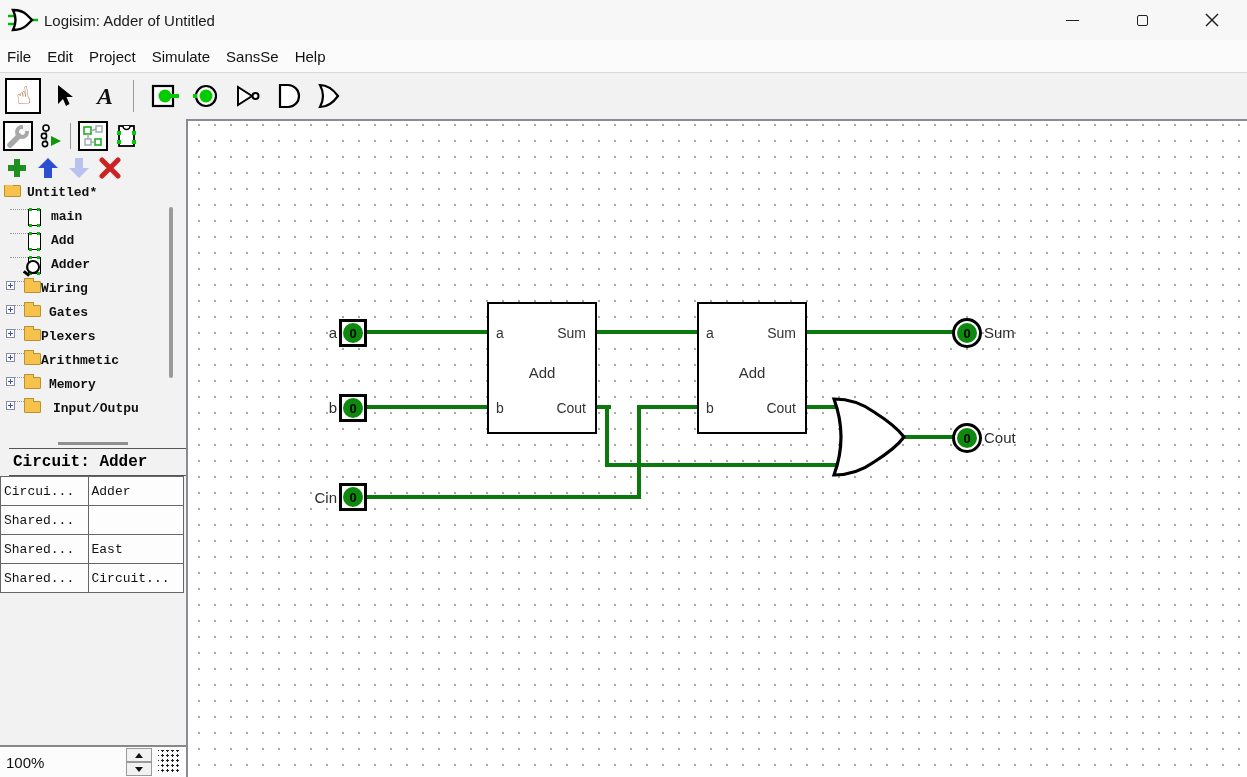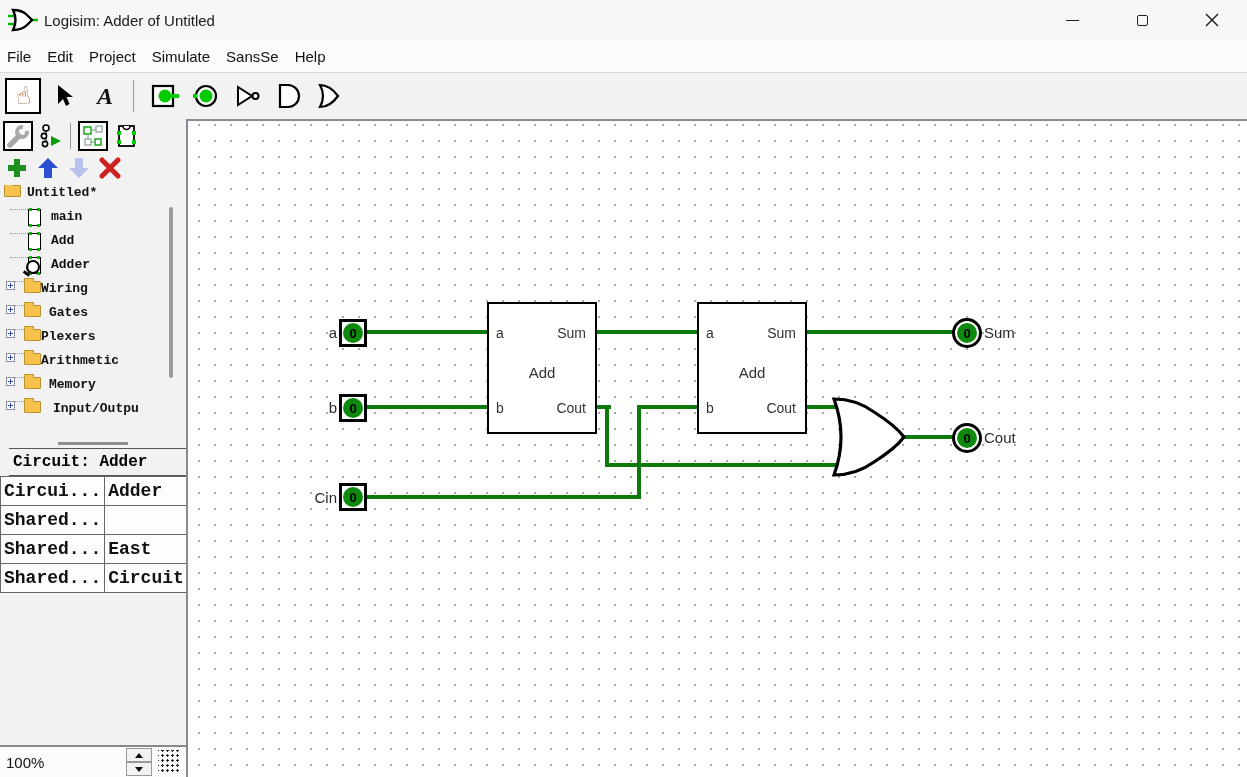--- a/index.html
+++ b/index.html
@@ -56,21 +56,21 @@
   .chip i:nth-child(1){ left:0; top:-2px; } .chip i:nth-child(2){ right:0; top:-2px; }
   .chip i:nth-child(3){ left:0; bottom:-2px; } .chip i:nth-child(4){ right:0; bottom:-2px; }
   .magnifier { position:absolute; left:26px; top:3px; width:14px; height:14px; border:2px solid #000; border-radius:50%; background:rgba(255,255,255,.75); }
   .magnifier:after { content:""; position:absolute; left:-5px; top:10px; width:7px; height:3px; background:#000; transform:rotate(38deg); }
   .tree-scroll-thumb { position:absolute; left:169px; top:88px; width:4px; height:171px; background:#9a9a9a; border-radius:2px; }
 
   
   .splitter { position:absolute; left:0; top:319px; width:186px; height:10px; display:flex; align-items:center; justify-content:center; }
   .splitter-grip { width:70px; height:3px; background:#8f8f8f; }
   .attr-header { position:absolute; left:0; top:329px; width:184px; height:28px; background:#f2f2f2; border-top:1px solid #555; border-bottom:1px solid #555; font-family:"Liberation Mono","DejaVu Sans Mono",monospace; font-weight:700; font-size:16px; color:#000; display:flex; align-items:center; padding-left:4px;margin-left:9px; }
-  .attr-table { position:absolute; left:0; top:357px; width:184px; border-collapse:collapse; font-family:"Liberation Mono","DejaVu Sans Mono",monospace; font-size:18px; font-weight:700; color:#111; }
+  .attr-table { position:absolute; left:0; top:357px; width:184px; border-collapse:collapse; font-family:"Liberation Mono","DejaVu Sans Mono",monospace; font-size:13px; font-weight:400; color:#111; }
   .attr-table td { border:1px solid #666; height:29px; padding:0 3px; background:#fdfdfd; white-space:nowrap; overflow:hidden; }
   .attr-table td.lbl { width:88px; }
   .attr-table td.val { width:96px; }
 
   
   .statusbar { position:absolute; left:0; top:626px; width:186px; height:32px; background:#fcfcfc; border-top:2px solid #888; display:flex; align-items:center; }
   .zoom-value { font-size:15px; color:#111; padding-left:6px; width:126px; }
   .spinner { width:26px; height:28px; display:flex; flex-direction:column; }
   .spinbtn { flex:1; border:1px solid #999; background:#f2f2f2; display:flex; align-items:center; justify-content:center; }
   .tri-up { width:0; height:0; border-left:4px solid transparent; border-right:4px solid transparent; border-bottom:5px solid #111; }

